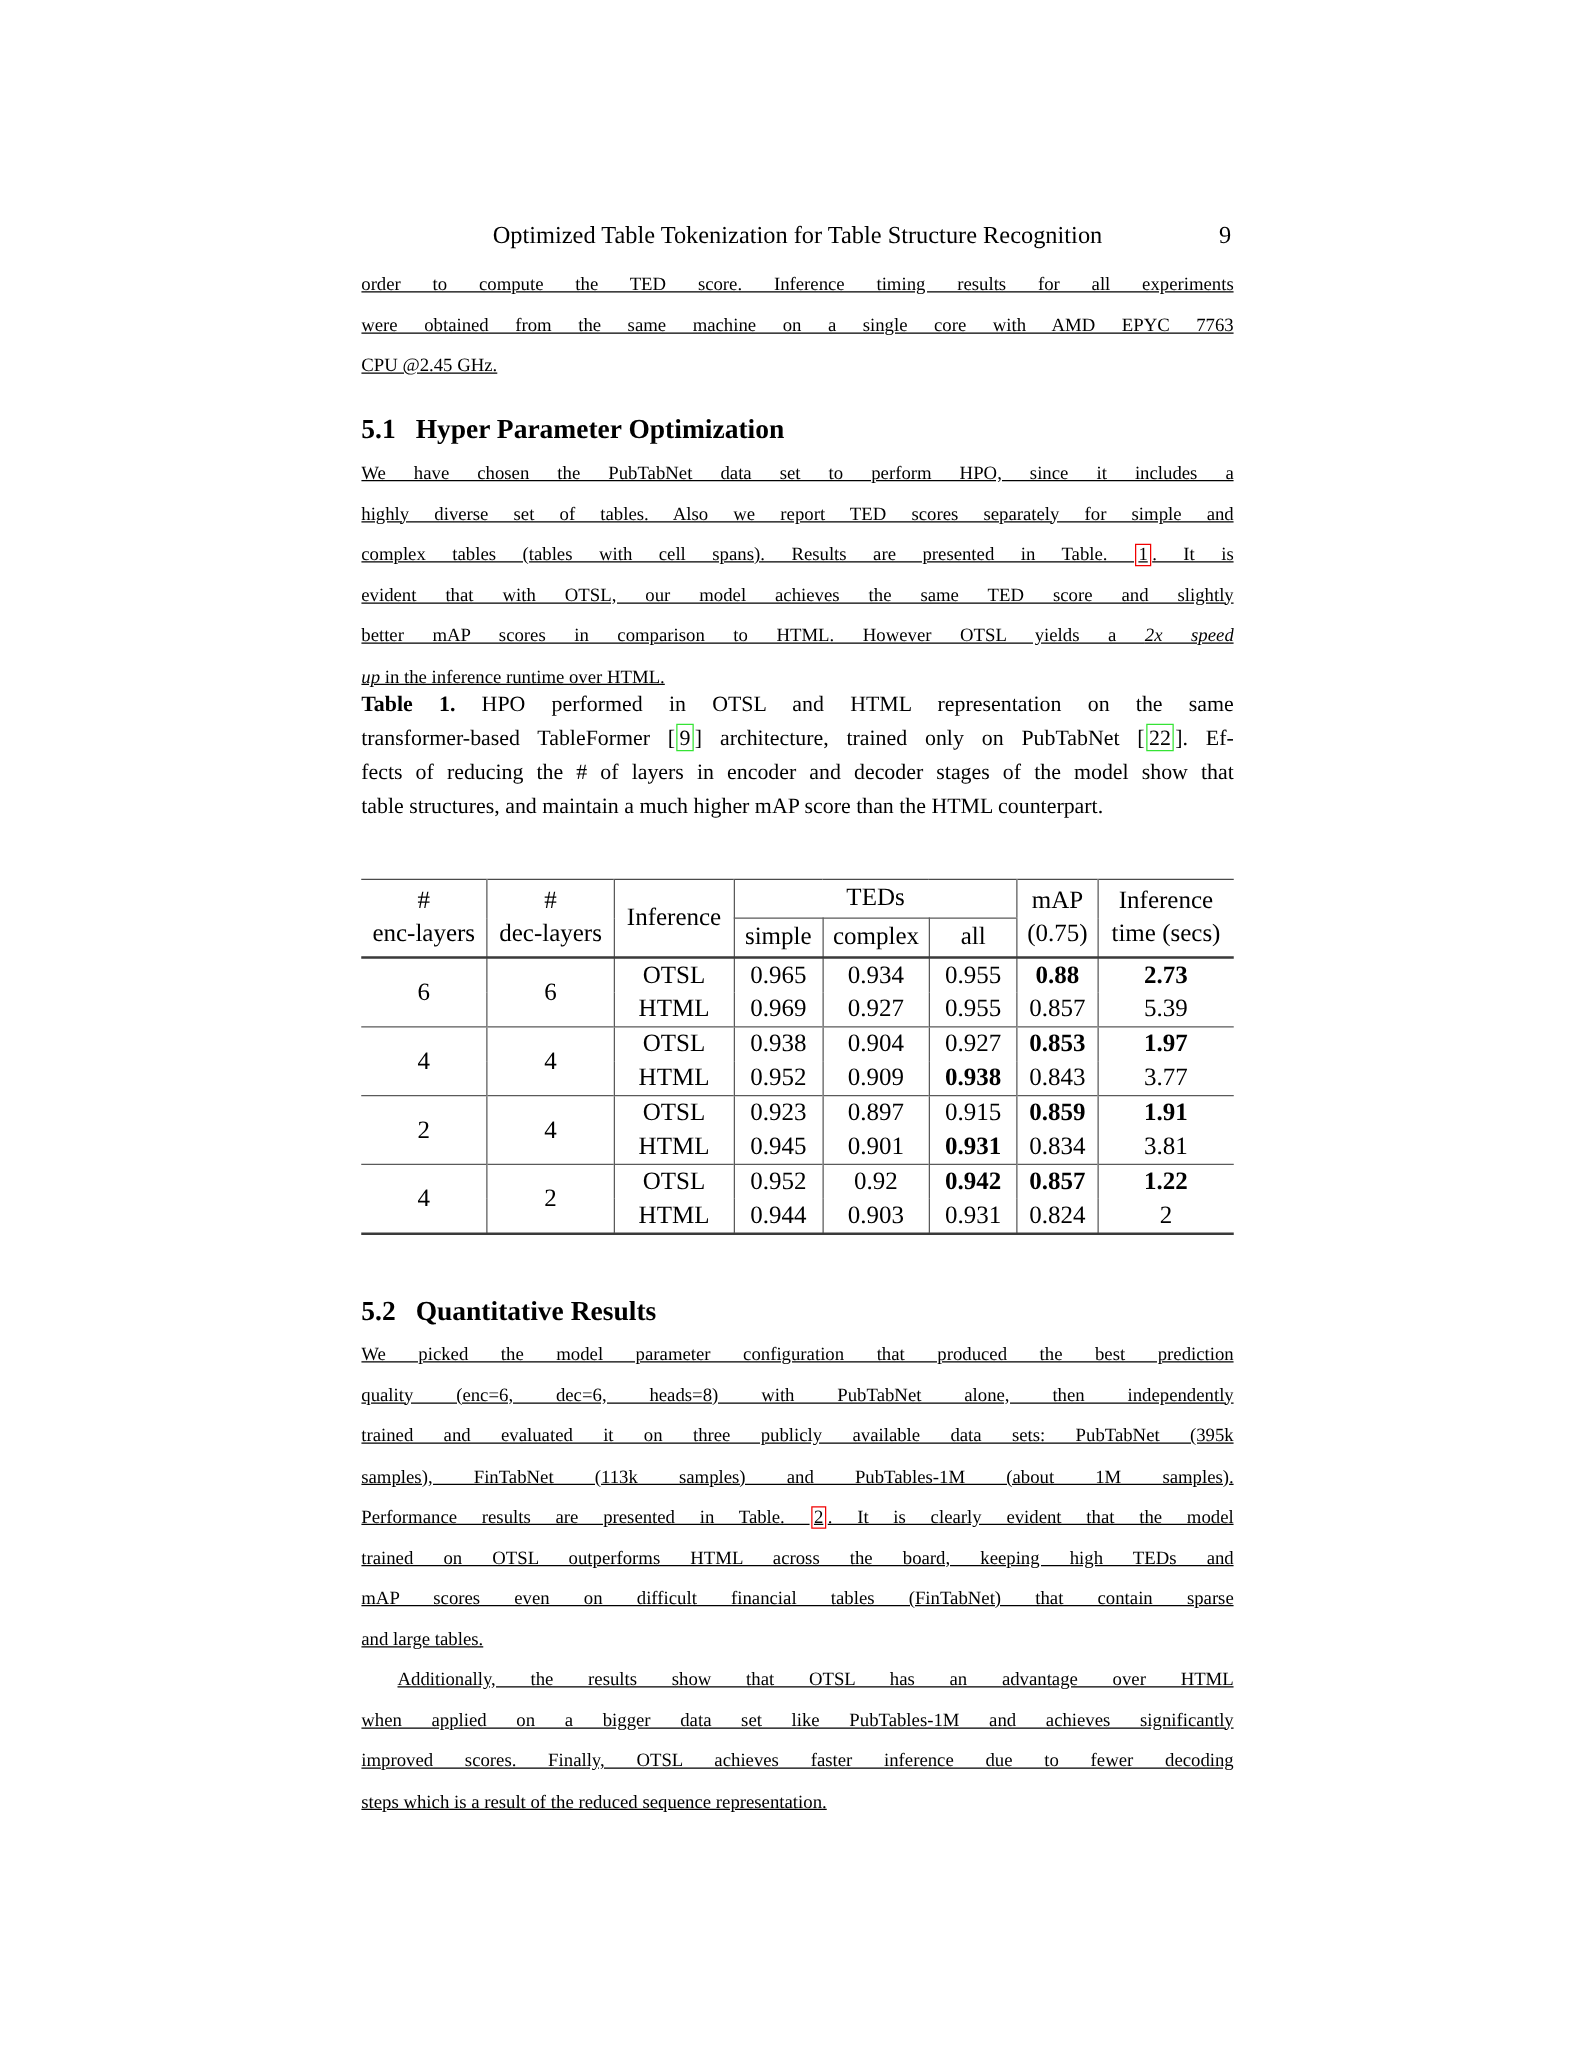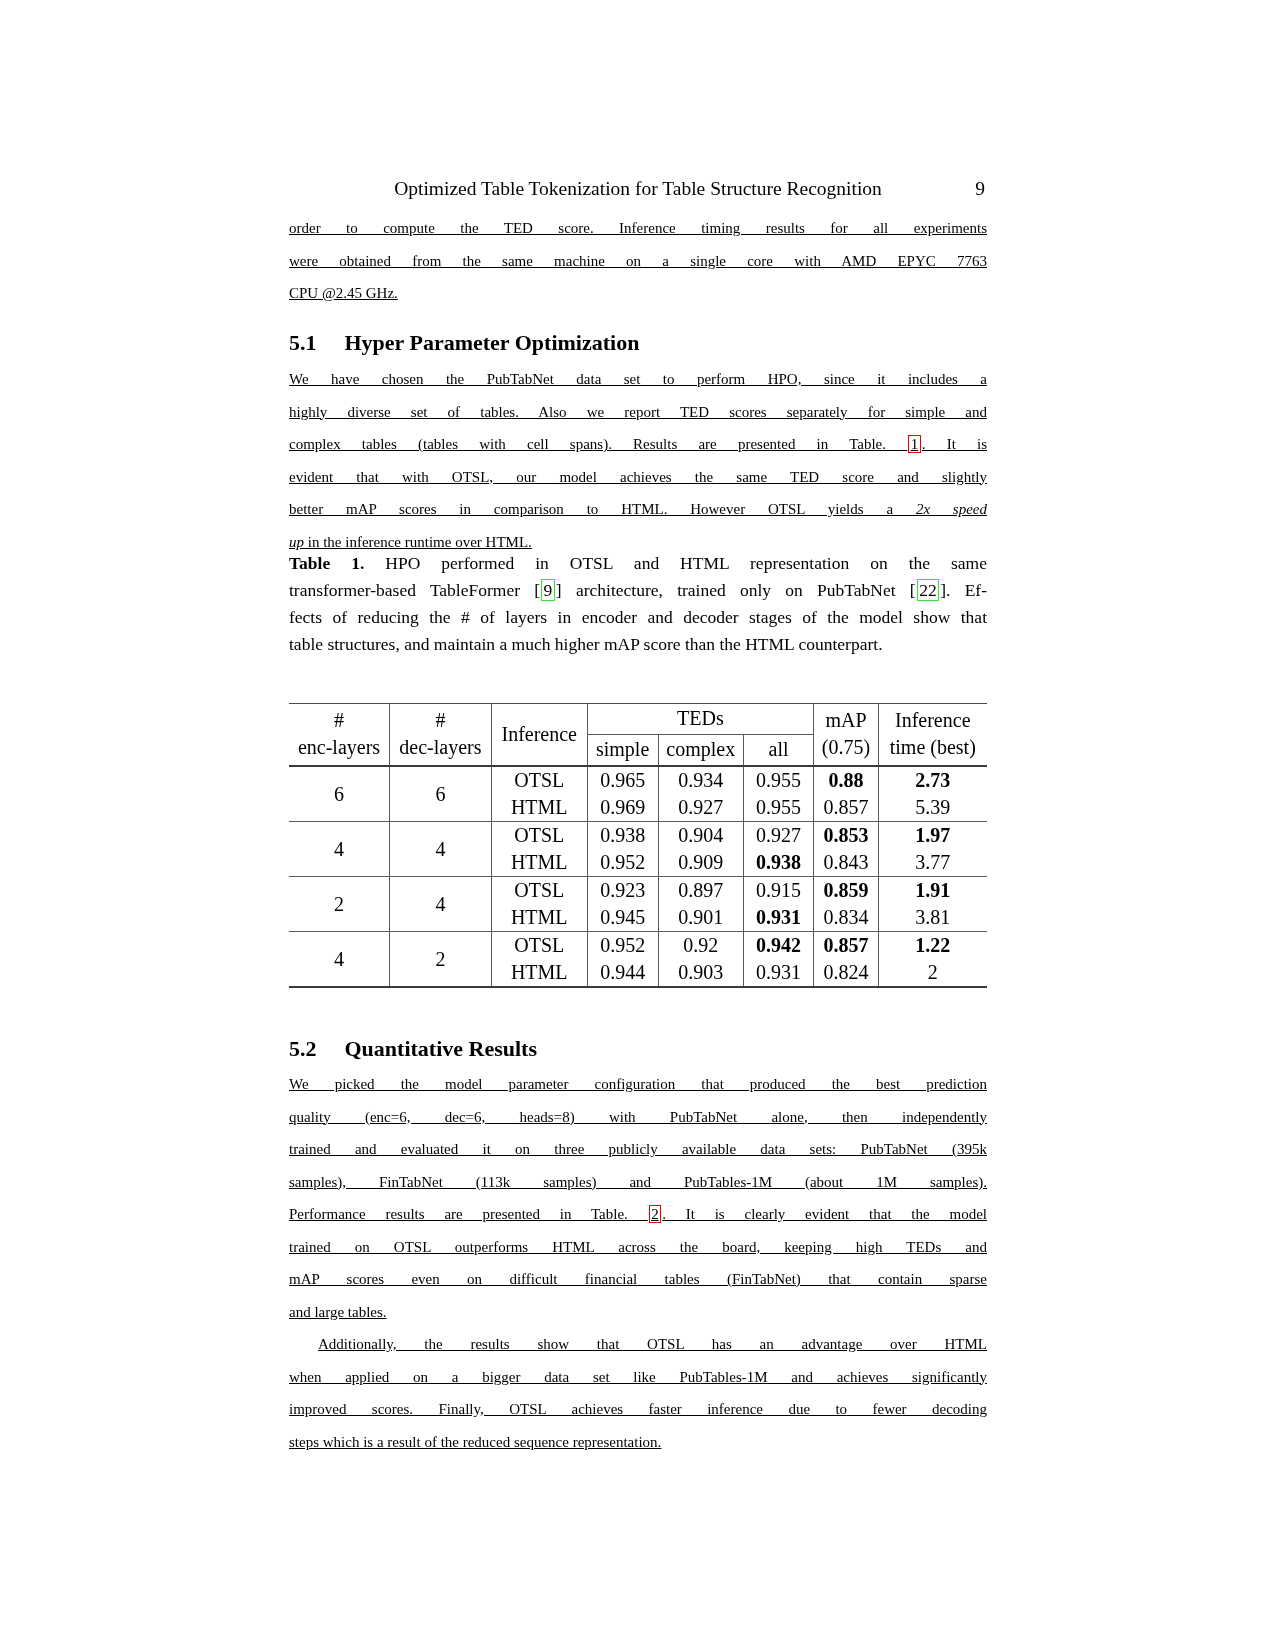--- a/index.html
+++ b/index.html
@@ -17,21 +17,21 @@
   .para{font-size:15px;text-decoration:underline;}
   .tline{line-height:32.5px;text-align:justify;text-align-last:justify;-moz-text-align-last:justify;
          overflow:hidden;white-space:normal;}
   .tline.last{text-align:center;text-align-last:left;-moz-text-align-last:left;}
   .tline.indent{text-indent:29px;}
   .iseg{font-style:italic;}
   .bseg{font-weight:bold;}
 
   
   .sec-head{font-weight:bold;font-size:22px;}
-  .sec-num{display:inline-block;margin-right:28px;}
+  .sec-num{display:inline-block;margin-right:16px;}
 
   
   .caption{font-size:17.5px;}
   .caption .tline{line-height:27px;}
 
   
   .linkbox{border:1.5px solid;padding:0 1.5px;margin:0 1px;}
   .box-red{border-color:#f10000;}
   .box-green{border-color:#35e335;}
 
@@ -99,21 +99,21 @@
         <col class="col-map">
           <col class="col-inf">
       </colgroup>
       <thead>
         <tr>
           <th rowspan="2" class="cfirst"><span>#</span><br><span>enc-layers</span></th>
           <th rowspan="2"><span>#</span><br><span>dec-layers</span></th>
           <th rowspan="2">Inference</th>
           <th colspan="3" class="teds">TEDs</th>
           <th rowspan="2"><span>mAP</span><br><span>(0.75)</span></th>
-          <th rowspan="2"><span>Inference</span><br><span>time (best)</span></th>
+          <th rowspan="2"><span>Inference</span><br><span>time (secs)</span></th>
         </tr>
         <tr>
           <th>simple</th>
           <th>complex</th>
           <th>all</th>
         </tr>
       </thead>
     <tbody>
           <tr>
             <td rowspan="2" class="cfirst">6</td>

